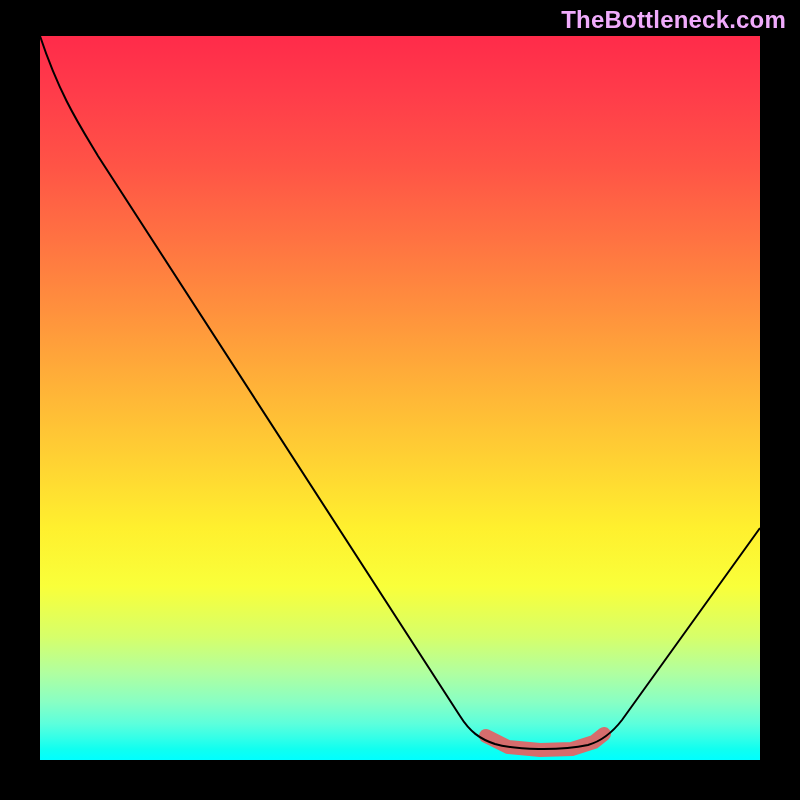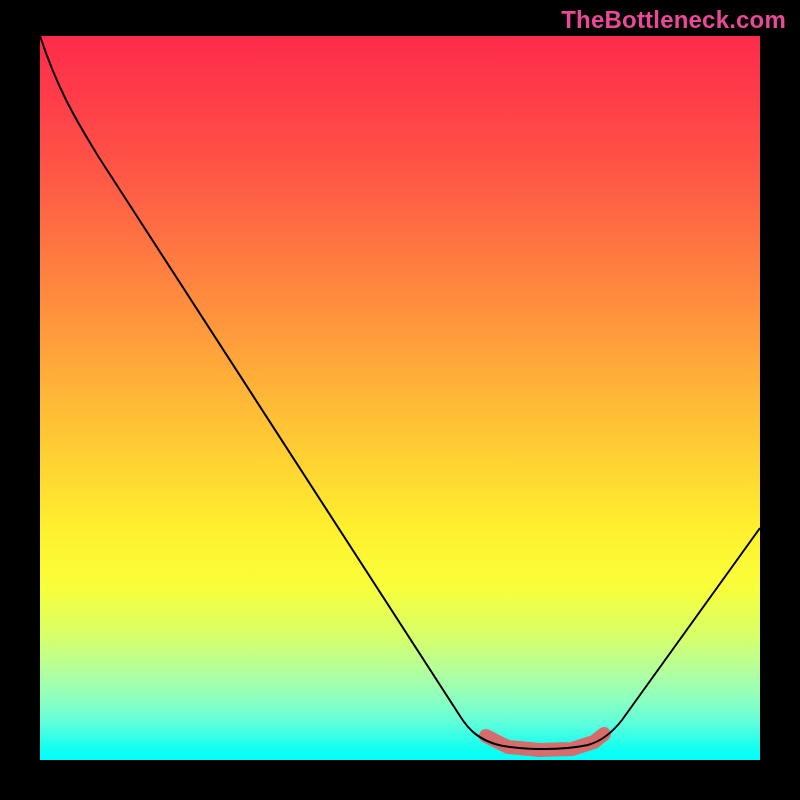--- a/index.html
+++ b/index.html
@@ -10,21 +10,21 @@
     height: 800px;
     background: #000;
   }
   .watermark {
     position: absolute;
     top: 6px;
     right: 14px;
     font-family: Arial, sans-serif;
     font-size: 24px;
     font-weight: 600;
-    color: #ec4899;
+    color: #f0abfc;
     letter-spacing: 0.2px;
     z-index: 10;
   }
   .plot-area {
     position: absolute;
     left: 40px;
     top: 36px;
     width: 720px;
     height: 724px;
     background: linear-gradient(to bottom,

